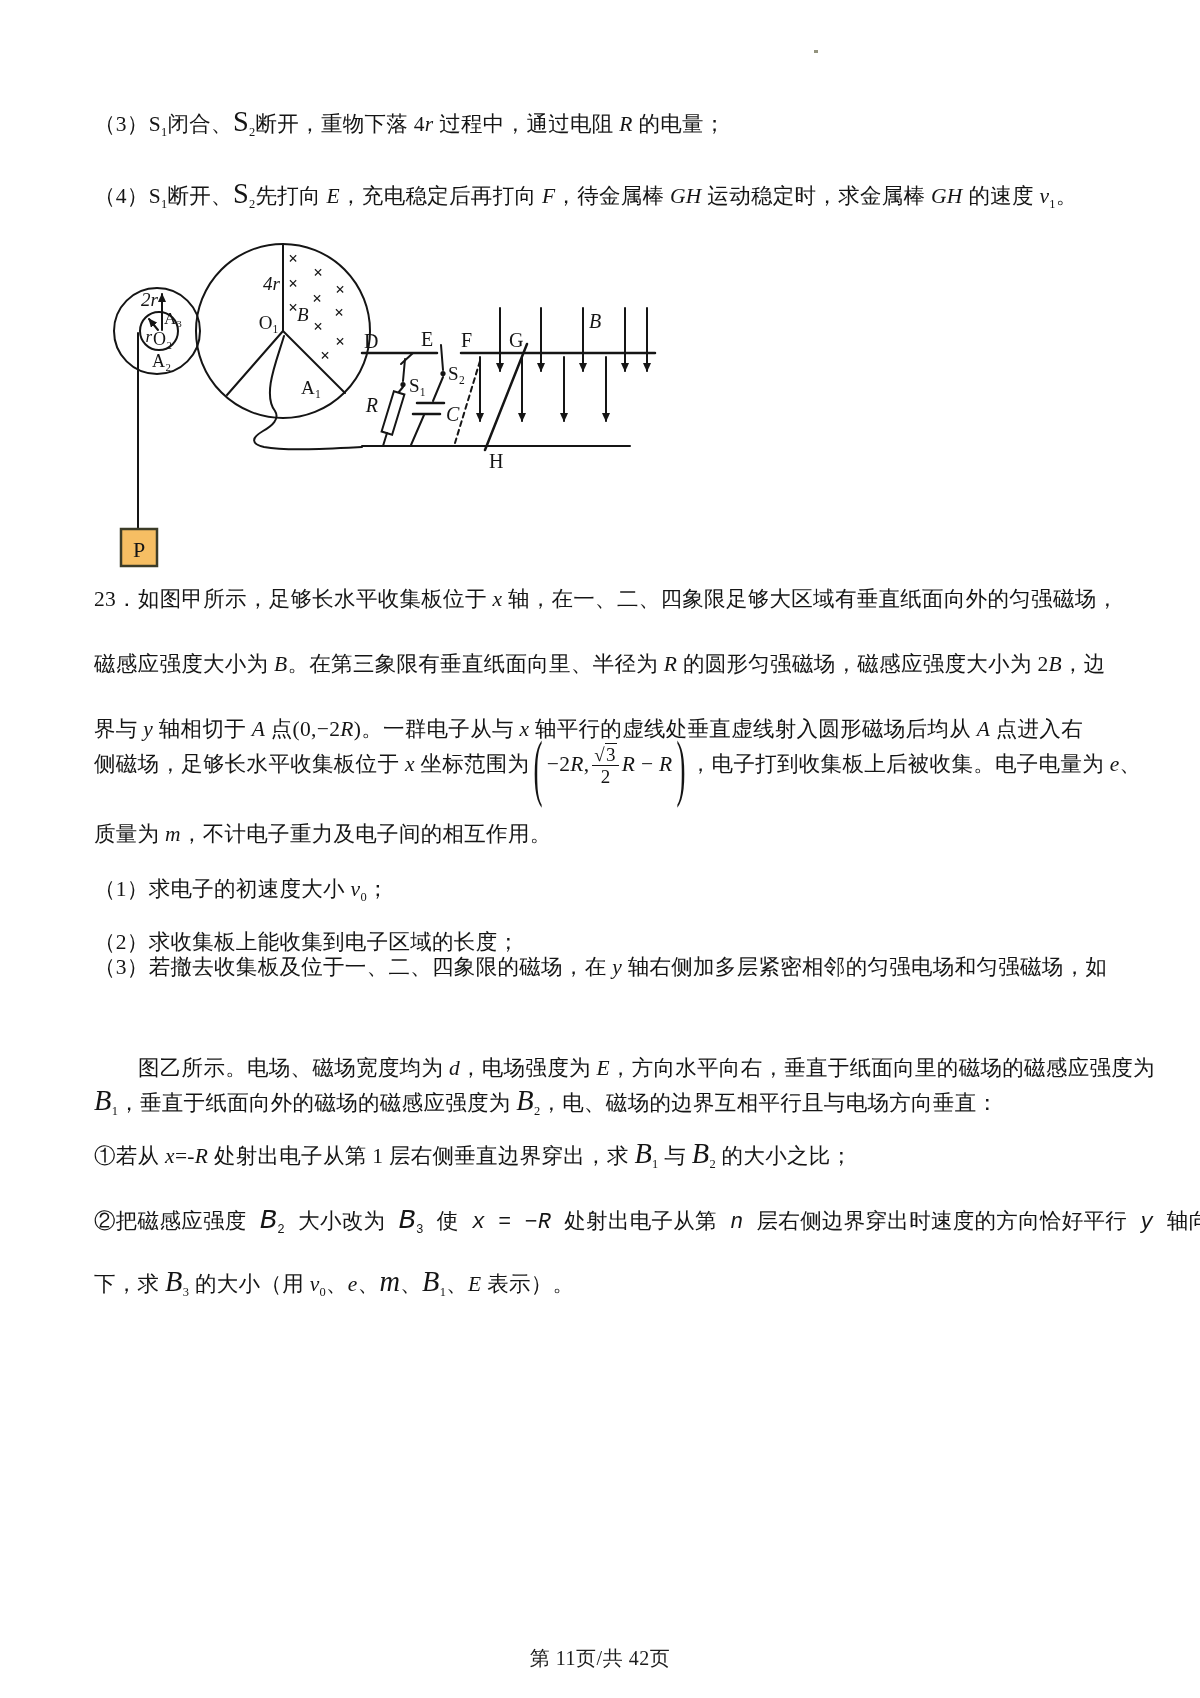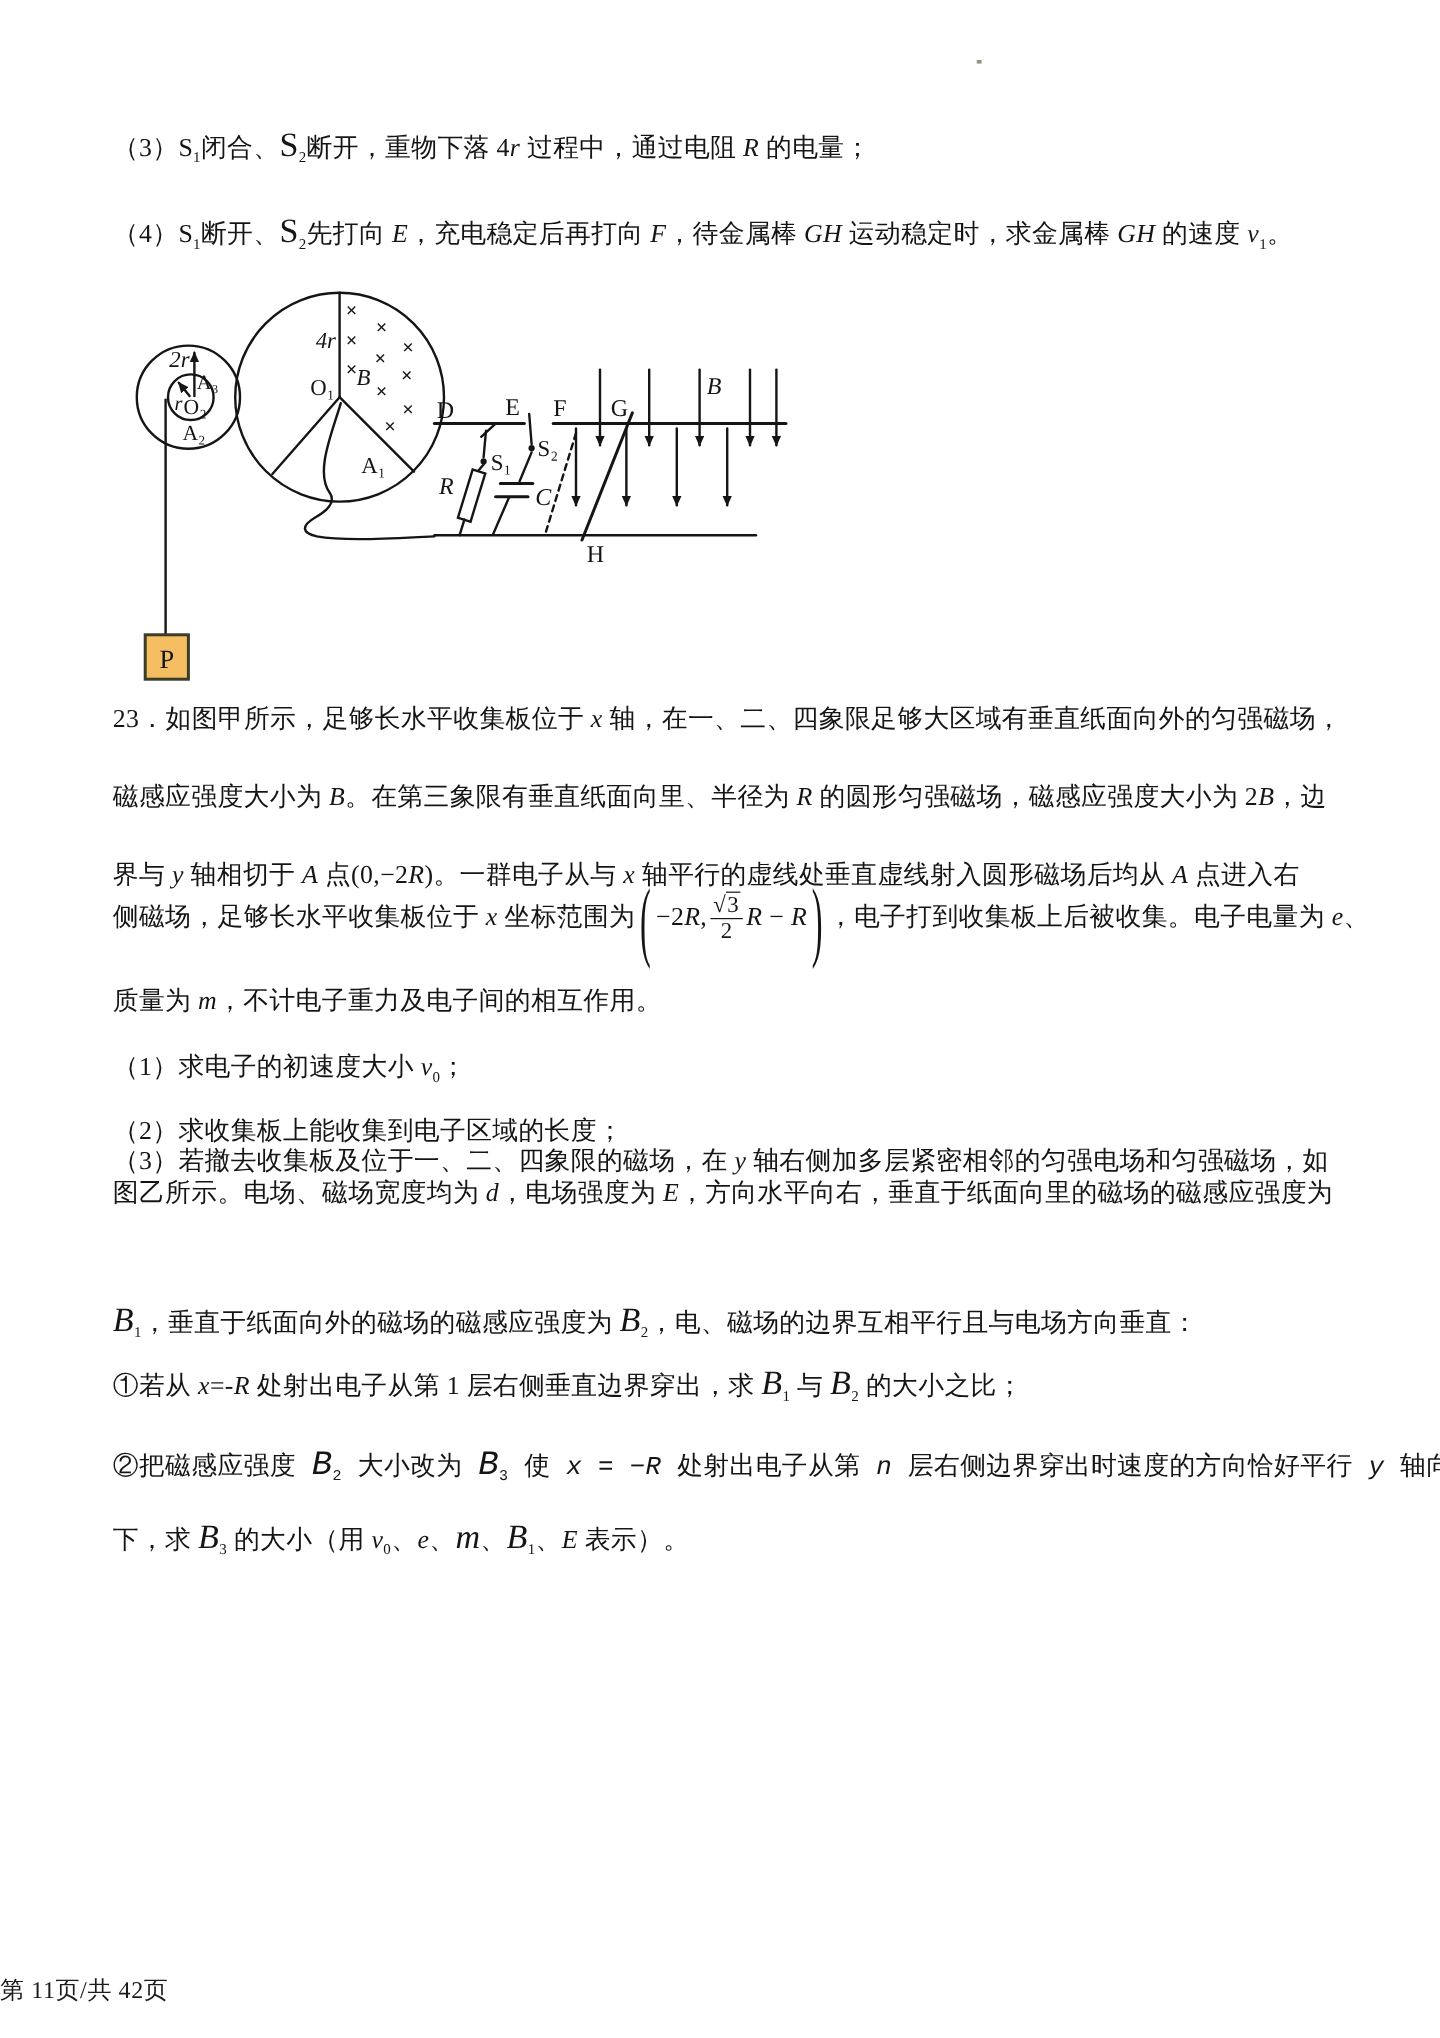--- a/index.html
+++ b/index.html
@@ -26,36 +26,36 @@
   [data-name="item-3"]{top:107px;}
   [data-name="item-4"]{top:179px;}
   [data-name="q23-line-1"]{top:584px;}
   [data-name="q23-line-2"]{top:633px;margin-top:16px;}
   [data-name="q23-line-3"]{top:679px;margin-top:35px;}
   [data-name="q23-line-4"]{top:744px;}
   [data-name="q23-line-5"]{top:819px;}
   [data-name="q23-sub-1"]{top:874px;}
   [data-name="q23-sub-2"]{top:927px;}
   [data-name="q23-sub-3-line-1"]{top:952px;}
-  [data-name="q23-sub-3-line-2"]{top:979px;}
+  [data-name="q23-sub-3-line-2"]{top:1053px;margin-left:44px;}
   [data-name="q23-sub-3-line-3"]{top:1086px;}
   [data-name="q23-circle-1"]{top:1139px;font-family:Liberation Serif, serif;}
   [data-name="q23-circle-2-line-1"]{top:1206px;font-family:Liberation Mono, monospace;}
   [data-name="q23-circle-2-line-2"]{top:1267px;}
 
   #figure-svg{position:absolute;left:0;top:0;width:700px;height:580px;}
   #figure-svg .ln{stroke:#151515;stroke-width:2;fill:none;stroke-linecap:round;}
   #figure-svg .thick{stroke-width:2.5;}
   #figure-svg .dash{stroke-dasharray:5 4;}
   #figure-svg text{font-family:"Liberation Serif","DejaVu Serif",serif;fill:#151515;}
   #figure-svg text.i{font-style:italic;}
   #figure-svg .dot{fill:#151515;stroke:none;}
 
   .footer{
-    position:absolute;top:1645px;left:0;width:1200px;
+    position:absolute;top:1645px;left:0;width:1200px;text-align:center;
     font-size:20px;color:#1b1b1b;letter-spacing:0.5px;
   }
   .stray{position:absolute;left:814px;top:50px;width:4px;height:3px;background:#93937e;}
 </style>
 </head>
 <body>
 
 <div data-name="exam-page">
 
   <div data-name="question-text">

